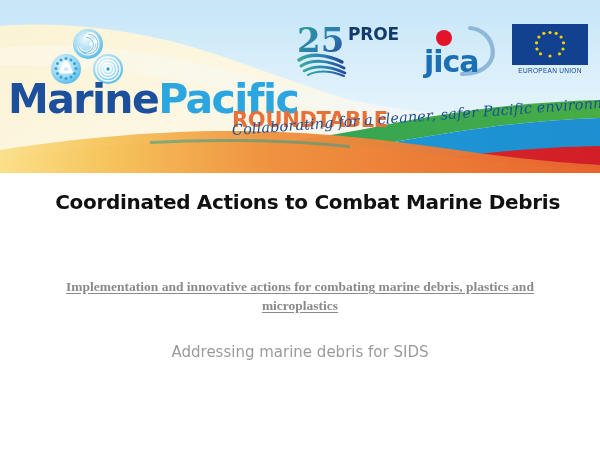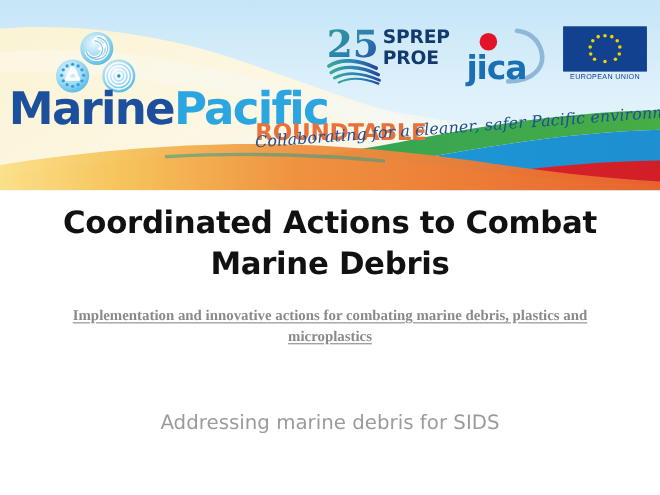--- a/index.html
+++ b/index.html
@@ -156,24 +156,24 @@
     letter-spacing: 0.3px;
     color: #12418f;
   }
 
   
   #title {
     position: absolute;
     left: 40px;
     top: 184px;
     width: 520px;
-    text-align: center;
-    font-family: "DejaVu Sans", sans-serif;
-    font-weight: bold;
-    font-size: 28px;
+    text-align: right;
+    font-family: "DejaVu Sans", sans-serif;
+    font-weight: bold;
+    font-size: 20px;
     line-height: 37px;
     color: #111111;
     letter-spacing: -0.3px;
   }
 
   #subtitle {
     position: absolute;
     left: 55px;
     top: 277px;
     width: 490px;
@@ -188,24 +188,23 @@
   }
 
   #tertiary {
     position: absolute;
     left: 55px;
     top: 342px;
     width: 490px;
     text-align: center;
     font-family: "DejaVu Sans", sans-serif;
     font-weight: normal;
-    font-size: 18px;
+    font-size: 15px;
     line-height: 21px;
     color: #9b9b9b;
-    margin-top: 32px;
   }
 </style>
 </head>
 <body>
 
 <div id="slide">
 
   <div id="banner">
 
     <svg id="banner-svg" viewBox="0 0 600 173" preserveAspectRatio="none">
@@ -335,21 +334,20 @@
         </defs>
         <text x="1" y="30" font-family="DejaVu Serif, serif" font-size="34" font-weight="bold" fill="url(#s25)">25</text>
         <g fill="none" stroke="url(#sWave)" stroke-linecap="round">
           <path d="M3,38 C14,31 30,32 46,40" stroke-width="3.4"></path>
           <path d="M5,44 C16,37 32,38 48,46" stroke-width="3"></path>
           <path d="M8,49 C19,43 34,44 49,51" stroke-width="2.6"></path>
           <path d="M12,53 C22,48 35,49 48,54" stroke-width="2"></path>
         </g>
       </svg>
       <div id="sprep-words">
-        <div>SPREP</div>
         <div>PROE</div>
       </div>
     </div>
 
     <svg id="jica-logo" viewBox="0 0 78 55">
       <path d="M40,50 C64,50 74,36 70,22 C67,11 58,5 48,4" fill="none" stroke="#8fb8d8" stroke-width="4.2" stroke-linecap="round"></path>
       <circle cx="22" cy="14" r="8" fill="#e3142a"></circle>
       <text x="2" y="48" font-family="DejaVu Sans, sans-serif" font-size="30" font-weight="bold" fill="#1b6fb5" letter-spacing="-1">jica</text>
     </svg>
 

